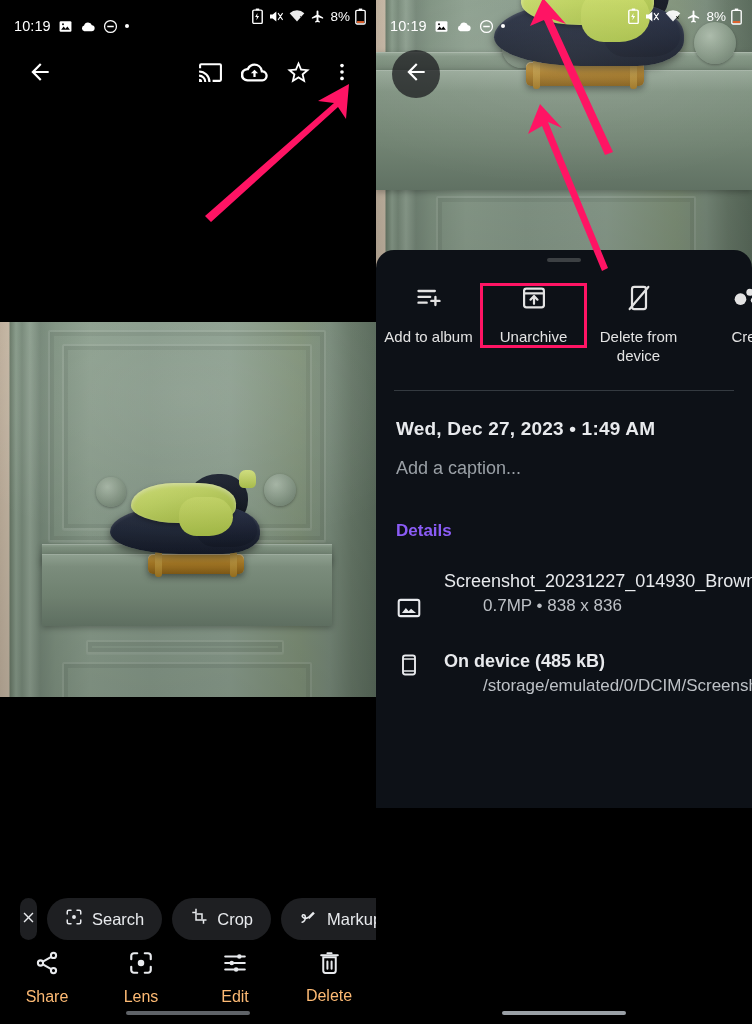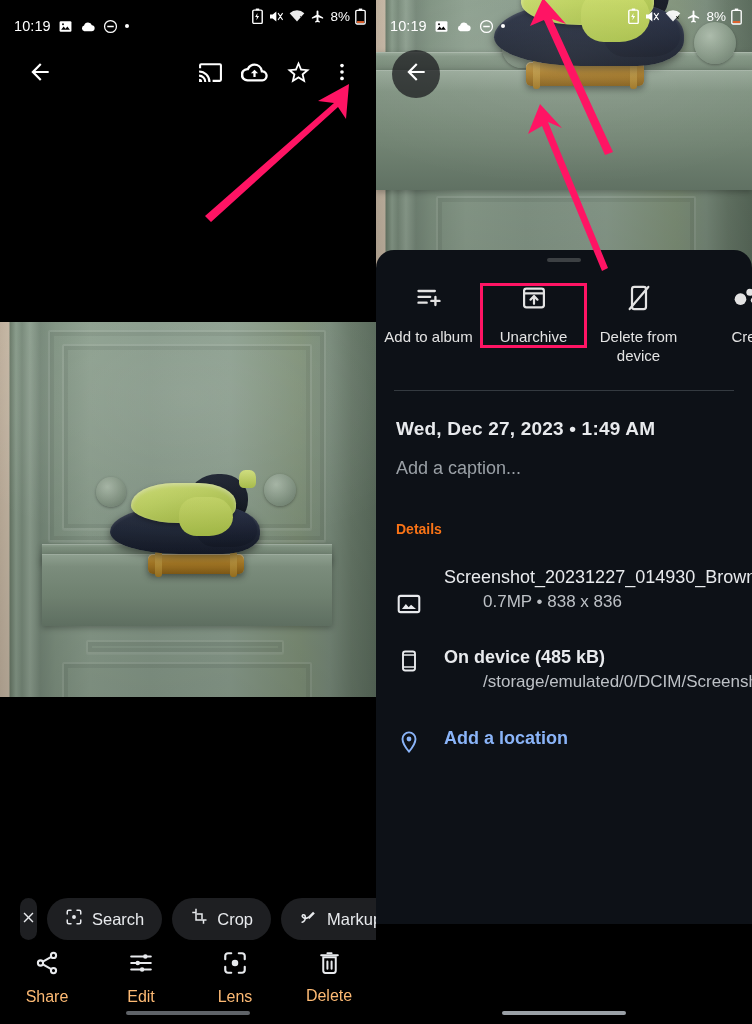--- a/index.html
+++ b/index.html
@@ -148,39 +148,39 @@
   .gesturebar.light { background: #9aa0a6; }
 
   
   .r-photo { position: absolute; top: 0; left: 0; width: 376px; height: 300px; overflow: hidden; }
   .fab-back {
     position: absolute; top: 50px; left: 16px; width: 48px; height: 48px;
     border-radius: 50%; background: rgba(32,33,36,.78);
     display: flex; align-items: center; justify-content: center; z-index: 30; cursor: pointer;
   }
   .sheet {
-    position: absolute; left: 0; top: 250px; width: 376px; height: 674px;
+    position: absolute; left: 0; top: 250px; width: 376px; height: 558px;
     background: #0d1117; border-radius: 18px 18px 0 0; z-index: 25; overflow: hidden;
   }
   .sheet-handle {
     width: 34px; height: 4px; border-radius: 2px; background: #3c4043;
     margin: 8px auto 0;
   }
   .actions { display: flex; align-items: flex-start; padding: 22px 0 0 0; }
   .action {
     width: 105px; flex: 0 0 105px; display: flex; flex-direction: column;
     align-items: center; gap: 12px; cursor: pointer;
   }
   .action .a-lbl { color: #e3e3e3; font-size: 15px; line-height: 1.25; text-align: center; }
   .action.highlight { outline: 3px solid #ff1464; outline-offset: -2px; }
   .divider { height: 1px; background: #343a40; margin: 24px 18px 0; }
 
   .dateline { color: #e8eaed; font-size: 19px; font-weight: bold; padding: 27px 0 0 20px; letter-spacing: .2px; }
   .caption { color: #9aa0a6; font-size: 18px; padding: 18px 0 0 20px; cursor: text; }
-  .details-h { color: #f97316; font-size: 14px; font-weight: bold; padding: 42px 16px 0 20px; }
+  .details-h { color: #8b5cf6; font-size: 17px; font-weight: bold; padding: 42px 16px 0 20px; }
 
   .drow { display: flex; padding: 28px 20px 0 20px; gap: 22px; cursor: pointer; }
   .drow .d-ico { width: 26px; flex: 0 0 26px; display: flex; justify-content: center; padding-top: 26px; }
   .drow.compact .d-ico { padding-top: 2px; }
   .drow .d-body { flex: 1; min-width: 0; }
   .d-t1 { color: #e8eaed; font-size: 18px; line-height: 1.42; }
   .d-t1.bold { font-weight: bold; }
   .d-t2 { color: #bdc1c6; font-size: 17px; line-height: 1.42; margin-left: 39px; }
   .d-link { color: #8ab4f8; font-size: 18px; font-weight: bold; }
 
@@ -355,36 +355,36 @@
               <circle cx="6" cy="12" r="2.4" fill="none" stroke="#e8eaed" stroke-width="1.9"></circle>
               <circle cx="18" cy="19" r="2.4" fill="none" stroke="#e8eaed" stroke-width="1.9"></circle>
               <path d="M8.2 10.8l7.7-4.5M8.2 13.2l7.7 4.5" stroke="#e8eaed" stroke-width="1.9"></path>
             </svg>
         </span>
         <span class="lbl">Share</span>
       </div>
       <div class="navitem">
         <span>
           <svg width="26" height="26" viewBox="0 0 24 24">
+              <path d="M3 8.5V5.5A2.5 2.5 0 0 1 5.5 3h3M15.5 3h3A2.5 2.5 0 0 1 21 5.5v3M21 15.5v3a2.5 2.5 0 0 1-2.5 2.5h-3M8.5 21h-3A2.5 2.5 0 0 1 3 18.5v-3" stroke="#e8eaed" stroke-width="2" fill="none" stroke-linecap="round"></path>
+              <circle cx="12" cy="12" r="3" fill="#e8eaed"></circle>
+            </svg>
+        </span>
+        <span class="lbl">Lens</span>
+      </div>
+      <div class="navitem">
+        <span>
+          <svg width="26" height="26" viewBox="0 0 24 24">
               <path d="M3 6h11M18 6h3M3 12h4M11 12h10M3 18h8M15 18h6" stroke="#e8eaed" stroke-width="2" stroke-linecap="round"></path>
               <circle cx="16" cy="6" r="2.1" fill="#e8eaed"></circle>
               <circle cx="9" cy="12" r="2.1" fill="#e8eaed"></circle>
               <circle cx="13" cy="18" r="2.1" fill="#e8eaed"></circle>
             </svg>
         </span>
         <span class="lbl">Edit</span>
-      </div>
-      <div class="navitem">
-        <span>
-          <svg width="26" height="26" viewBox="0 0 24 24">
-              <path d="M3 8.5V5.5A2.5 2.5 0 0 1 5.5 3h3M15.5 3h3A2.5 2.5 0 0 1 21 5.5v3M21 15.5v3a2.5 2.5 0 0 1-2.5 2.5h-3M8.5 21h-3A2.5 2.5 0 0 1 3 18.5v-3" stroke="#e8eaed" stroke-width="2" fill="none" stroke-linecap="round"></path>
-              <circle cx="12" cy="12" r="3" fill="#e8eaed"></circle>
-            </svg>
-        </span>
-        <span class="lbl">Lens</span>
       </div>
       <div class="navitem">
         <span>
           <svg width="25" height="25" viewBox="0 0 24 24">
               <path d="M6 7h12v13a2 2 0 0 1-2 2H8a2 2 0 0 1-2-2V7z" fill="none" stroke="#e8eaed" stroke-width="1.9"></path>
               <path d="M4 5h16M10 3h4M10 11v7M14 11v7" stroke="#e8eaed" stroke-width="1.9" stroke-linecap="round"></path>
             </svg>
         </span>
         <span class="lbl">Delete</span>
       </div>
@@ -555,31 +555,20 @@
               <rect x="6" y="2.5" width="12" height="19" rx="2.2" fill="none" stroke="#e8eaed" stroke-width="1.9"></rect>
               <path d="M6 6h12M6 18h12" stroke="#e8eaed" stroke-width="1.5"></path>
             </svg>
         </div>
         <div class="d-body">
           <div class="d-t1 bold">On device (485 kB)</div>
           <div class="d-t2">/storage/emulated/0/DCIM/Screenshots</div>
         </div>
       </div>
 
-      <div class="drow compact" style="padding-top:34px">
-        <div class="d-ico">
-          <svg width="24" height="24" viewBox="0 0 24 24">
-              <path d="M12 2.4c-3.6 0-6.5 2.9-6.5 6.5 0 4.9 6.5 12.7 6.5 12.7s6.5-7.8 6.5-12.7c0-3.6-2.9-6.5-6.5-6.5z" fill="none" stroke="#8ab4f8" stroke-width="1.9"></path>
-              <circle cx="12" cy="9" r="2.4" fill="#8ab4f8"></circle>
-            </svg>
-        </div>
-        <div class="d-body">
-          <div class="d-link">Add a location</div>
-        </div>
-      </div>
     </div>
 
     <div class="gesturebar light"></div>
 
     <svg class="anno" viewBox="0 0 376 1024">
       <path d="M232,142 L160,2 L176,8 L166,-12 L146,8 L164,8 L226,146 Z" fill="none"></path>
       <path d="M237,152 L176,19 L190,24 L167,-2 L154,26 L168,20 L229,155 Z" fill="#ff1464" transform="translate(0,0)"></path>
     </svg>
     <svg class="anno" viewBox="0 0 376 1024">
       <path d="M232,268 L172,122 L186,128 L164,104 L152,134 L166,126 L226,271 Z" fill="#ff1464"></path>

